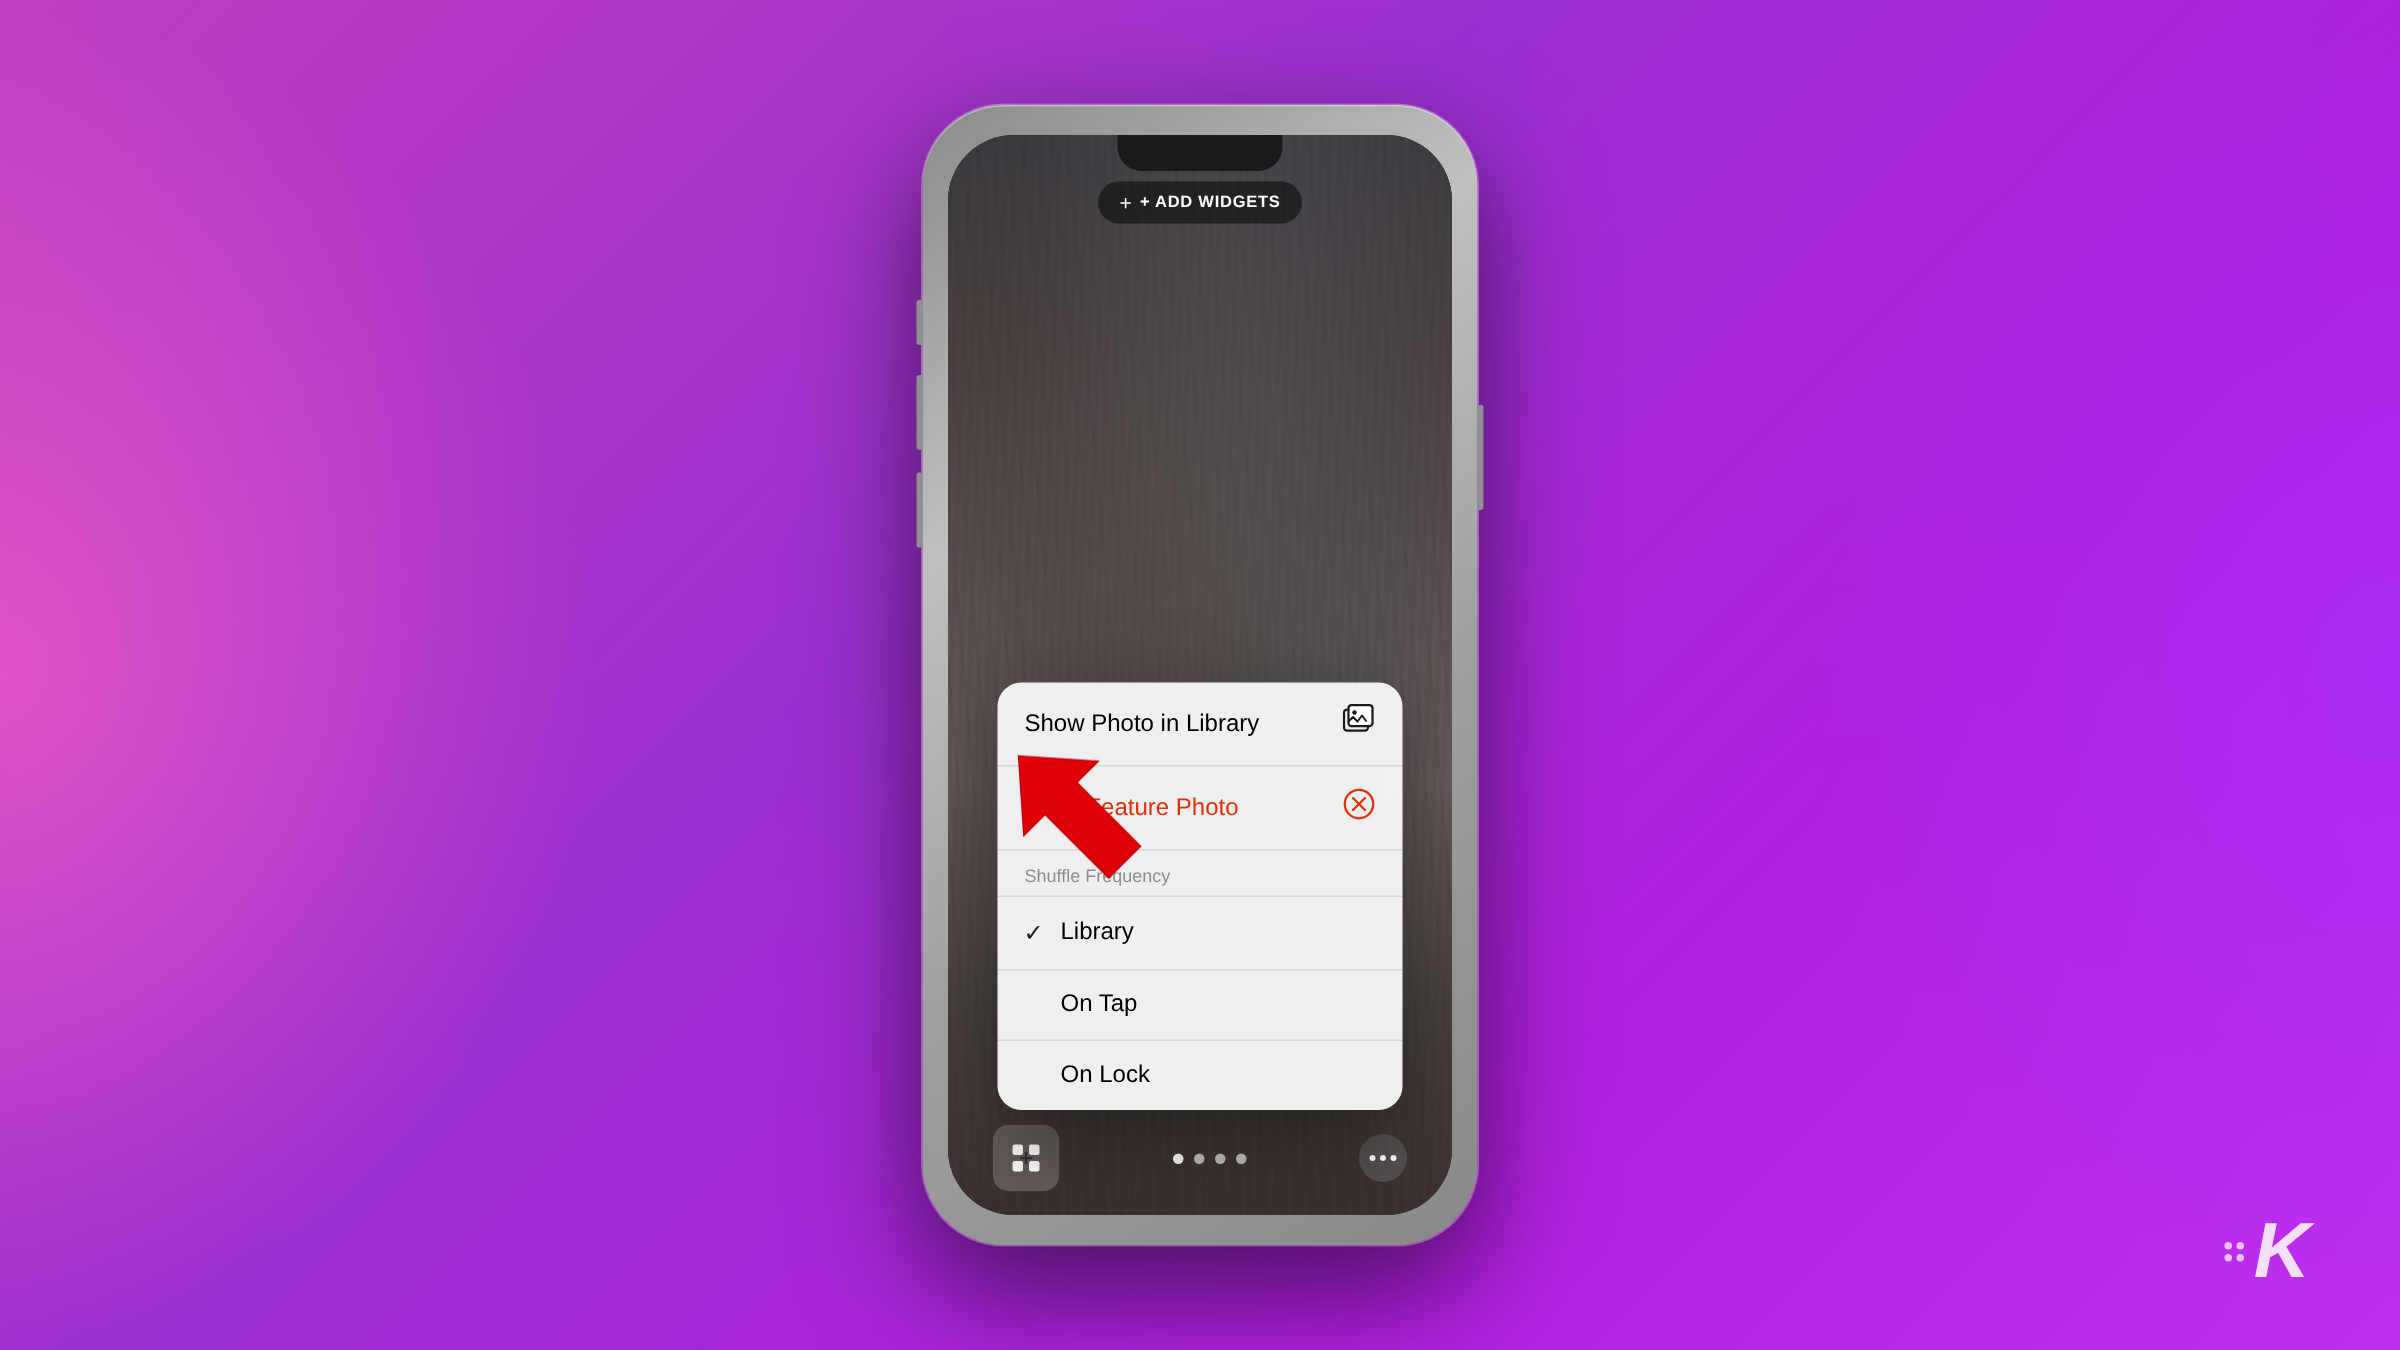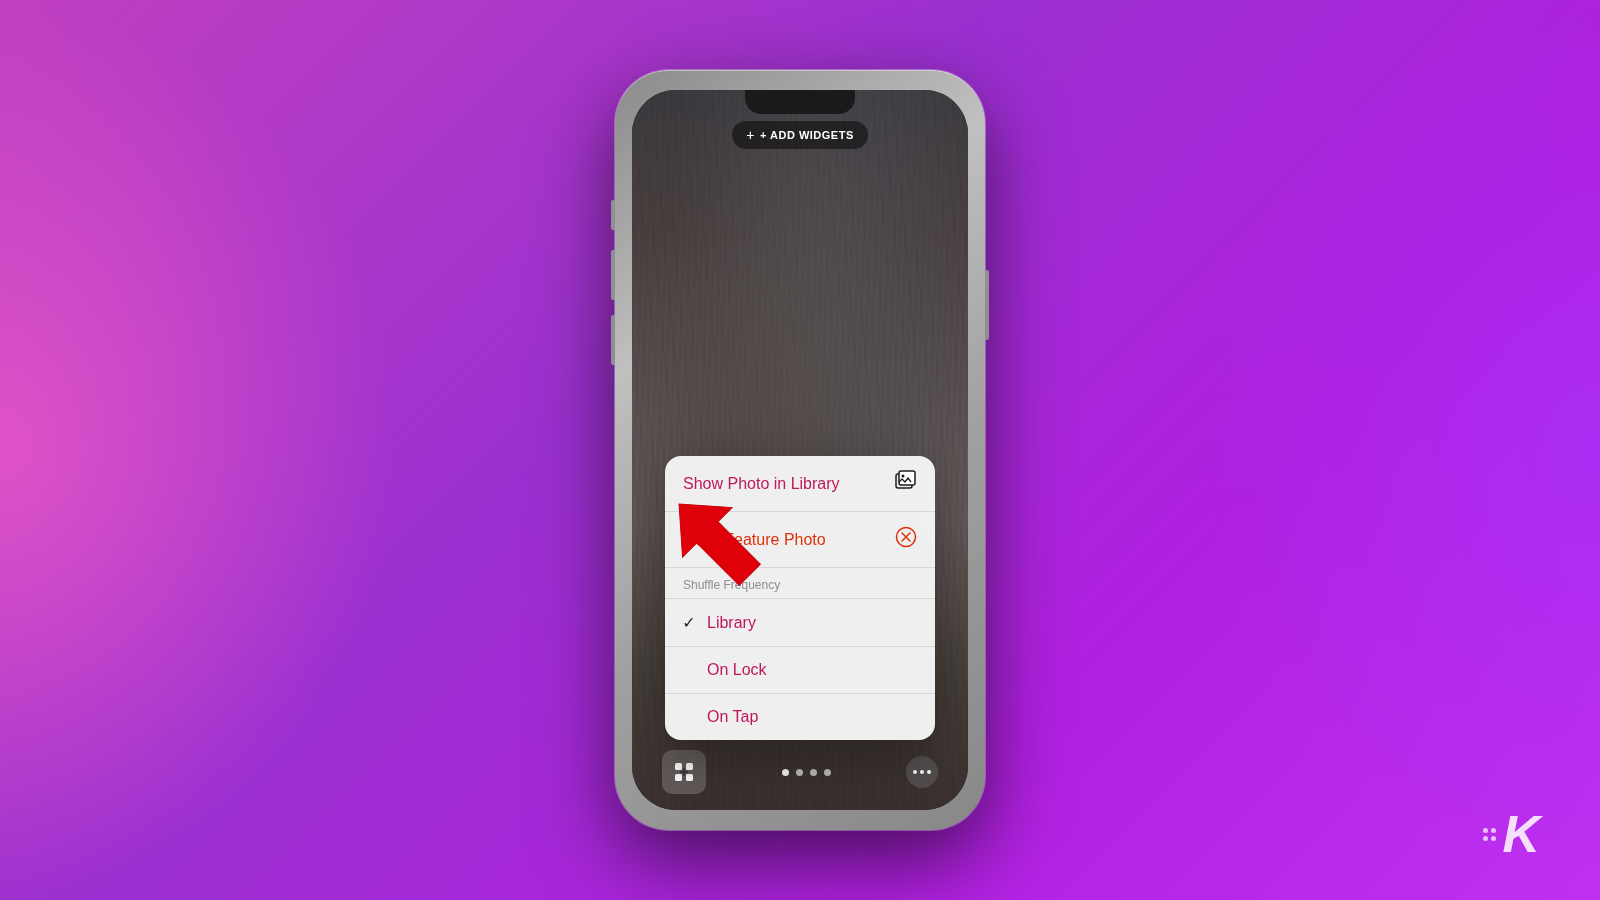--- a/index.html
+++ b/index.html
@@ -268,21 +268,21 @@
       border-bottom: 1px solid rgba(0,0,0,0.1);
       cursor: pointer;
     }
 
     .menu-item:last-child {
       border-bottom: none;
     }
 
     .menu-item-text {
       font-size: 16px;
-      color: #be185d;
+      color: #000000;
       font-weight: 400;
     }
 
     .menu-item-text.red {
       color: #e0300a;
     }
 
     .menu-item-icon {
       font-size: 18px;
       color: #1c1c1e;
@@ -457,28 +457,28 @@
       <div class="menu-item with-check">
         <div class="menu-item-label-row">
           <span class="check-mark">✓</span>
           <span class="menu-item-text">Library</span>
         </div>
       </div>
 
       <div class="menu-item with-check">
         <div class="menu-item-label-row">
           <span class="check-mark">&nbsp;</span>
-          <span class="menu-item-text">On Lock</span>
+          <span class="menu-item-text">On Tap</span>
         </div>
       </div>
 
       <div class="menu-item with-check">
         <div class="menu-item-label-row">
           <span class="check-mark">&nbsp;</span>
-          <span class="menu-item-text">On Tap</span>
+          <span class="menu-item-text">On Lock</span>
         </div>
       </div>
 
     </div>
 
     <div class="arrow-overlay">
       <svg width="130" height="130" viewBox="0 0 130 130" xmlns="http://www.w3.org/2000/svg">
 
         <g transform="rotate(-45, 65, 65)">
 

